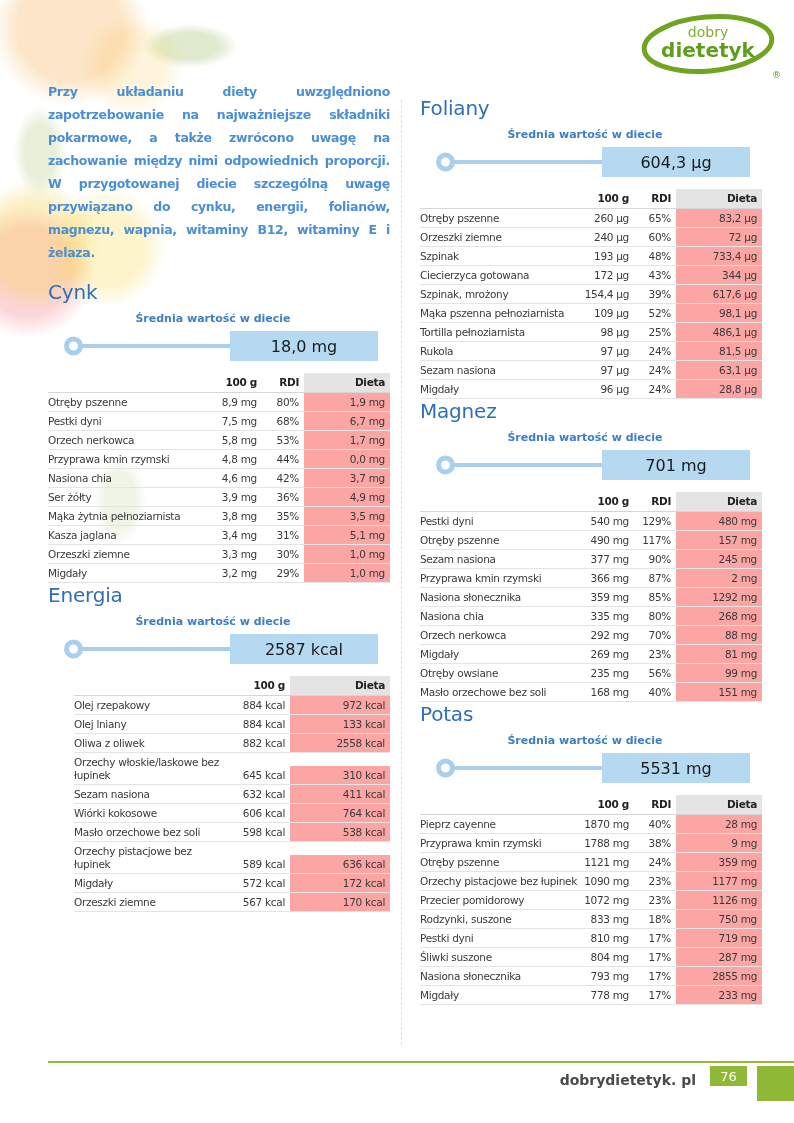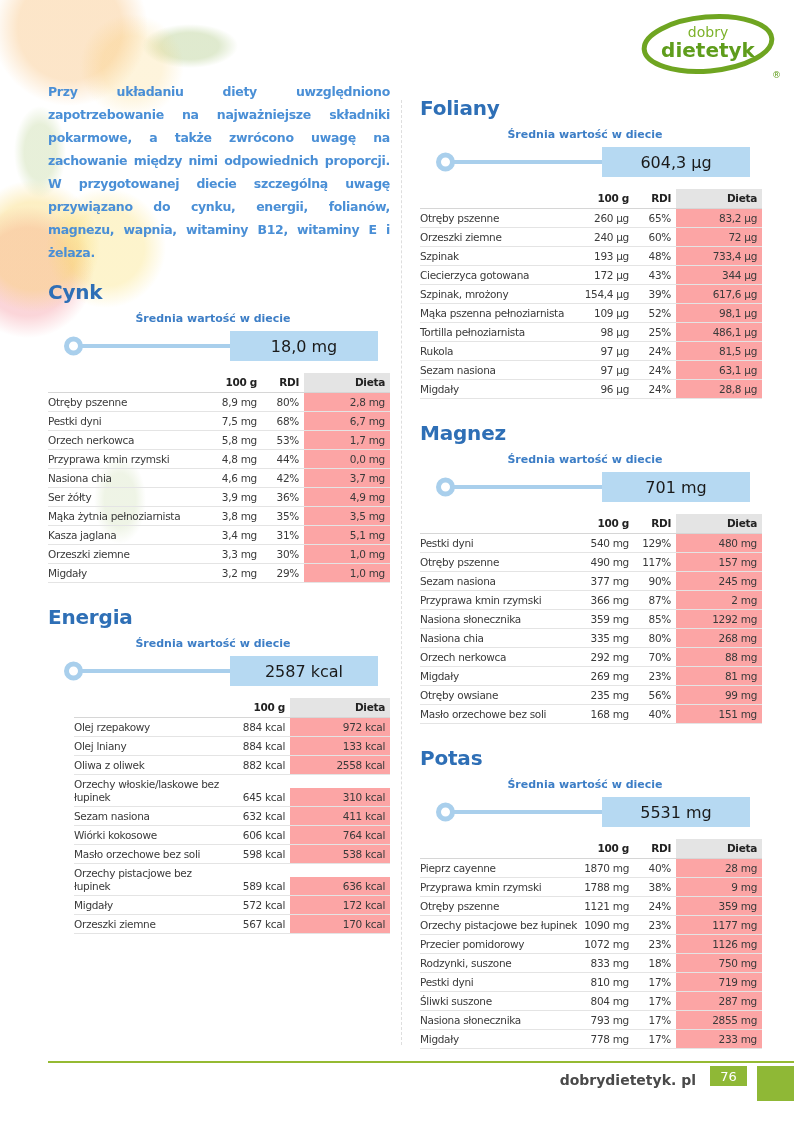--- a/index.html
+++ b/index.html
@@ -16,22 +16,22 @@
       radial-gradient(circle at 106px 248px, rgba(250,226,122,0.38) 0 38px, rgba(250,226,122,0) 60px),
       radial-gradient(circle at 28px 272px, rgba(242,118,130,0.30) 0 44px, rgba(242,118,130,0) 66px),
       radial-gradient(ellipse 26px 44px at 120px 500px, rgba(180,205,140,0.22) 0 60%, rgba(180,205,140,0) 100%);}
   .logo{position:absolute;right:8px;top:4px;width:152px;height:80px;}
   .col-divider{position:absolute;left:401px;top:100px;height:945px;border-left:1px dashed #dedede;}
   .col{position:absolute;width:342px;}
   .col-left{left:48px;top:80px;}
   .col-right{left:420px;top:96px;}
   .intro{font-size:12.5px;font-weight:600;letter-spacing:-0.3px;line-height:23px;
          text-align:justify;color:#4a8fd6;margin:0 0 16px 0;}
-  .sec-title{font-size:20px;font-weight:700;color:#2e6fb6;margin:0 0 2px 0;letter-spacing:-0.2px;}
-  .sec-gap{margin-top:22px;}
+  .sec-title{font-size:20px;font-weight:400;color:#2e6fb6;margin:0 0 2px 0;letter-spacing:-0.2px;}
+  .sec-gap{}
   .avg-label{text-align:center;padding-right:12px;font-size:11px;font-weight:bold;
              color:#3d7ec6;margin:8px 0 6px 0;}
   .slider{position:relative;height:30px;margin:2px 0 12px 0;}
   .knob{position:absolute;left:16px;top:50%;transform:translateY(-50%);width:9px;height:9px;
         border:5px solid #a9cfec;border-radius:50%;background:#fff;}
   .track{position:absolute;left:30px;right:158px;top:50%;transform:translateY(-50%);
          height:4px;background:#a9cfec;border-radius:2px;}
   .avg-box{position:absolute;right:12px;top:0;width:148px;height:30px;background:#b6d9f2;
            display:flex;align-items:center;justify-content:center;font-size:16px;color:#1a1a1a;}
   .ntable{font-size:10.5px;letter-spacing:-0.3px;}
@@ -84,21 +84,21 @@
           <div class="trow header-row">
             <div class="c name"></div>
             <div class="c v">100 g</div>
             <div class="c v">RDI</div>
             <div class="c v dieta">Dieta</div>
           </div>
           <div class="trow">
             <div class="c name">Otręby pszenne</div>
             <div class="c v">8,9 mg</div>
             <div class="c v">80%</div>
-            <div class="c v dieta">2,8 mg</div>
+            <div class="c v dieta">1,9 mg</div>
           </div>
           <div class="trow">
             <div class="c name">Pestki dyni</div>
             <div class="c v">7,5 mg</div>
             <div class="c v">68%</div>
             <div class="c v dieta">6,7 mg</div>
           </div>
           <div class="trow">
             <div class="c name">Orzech nerkowca</div>
             <div class="c v">5,8 mg</div>

